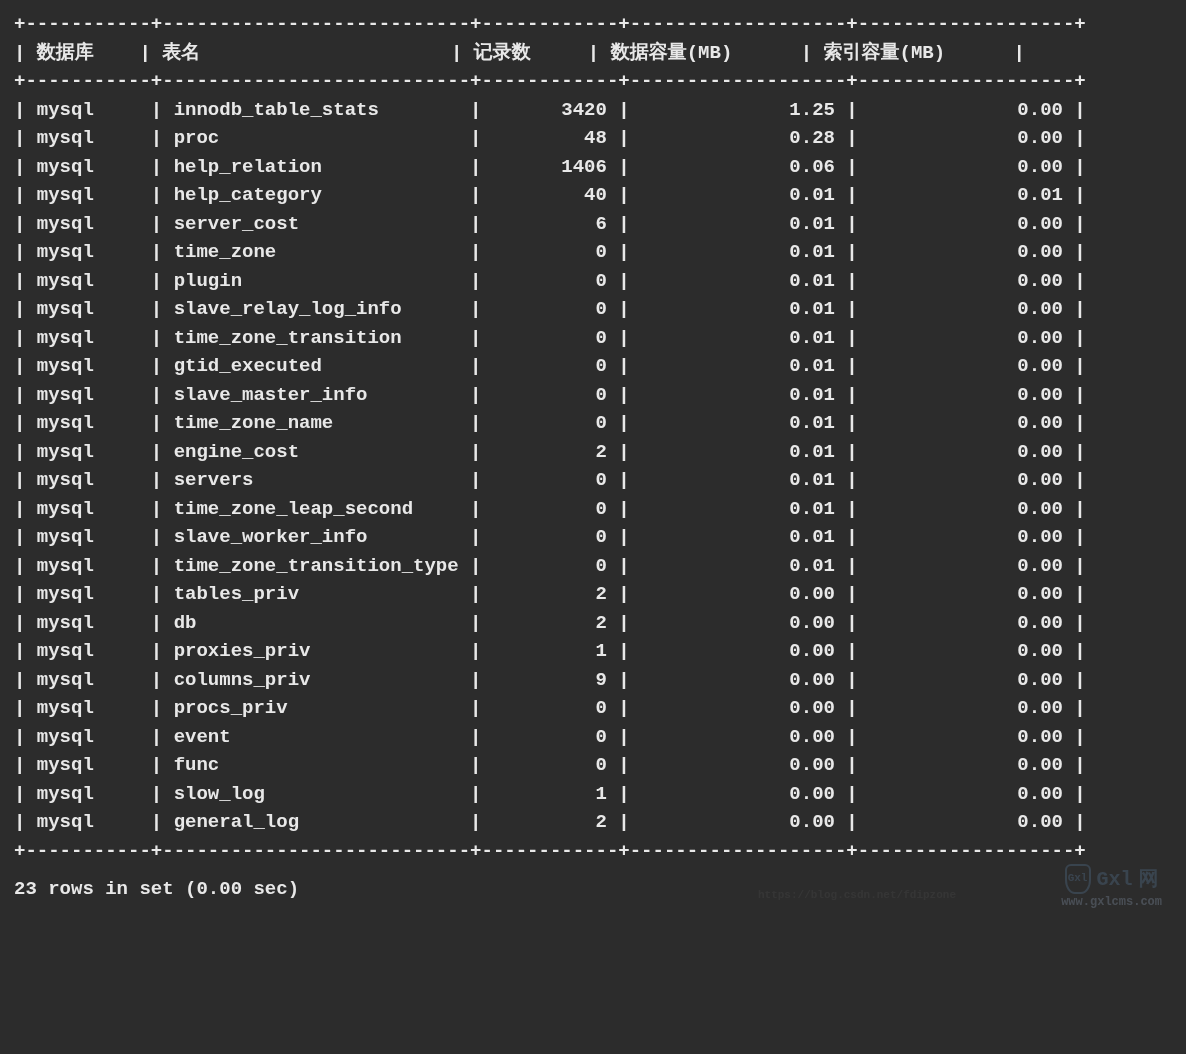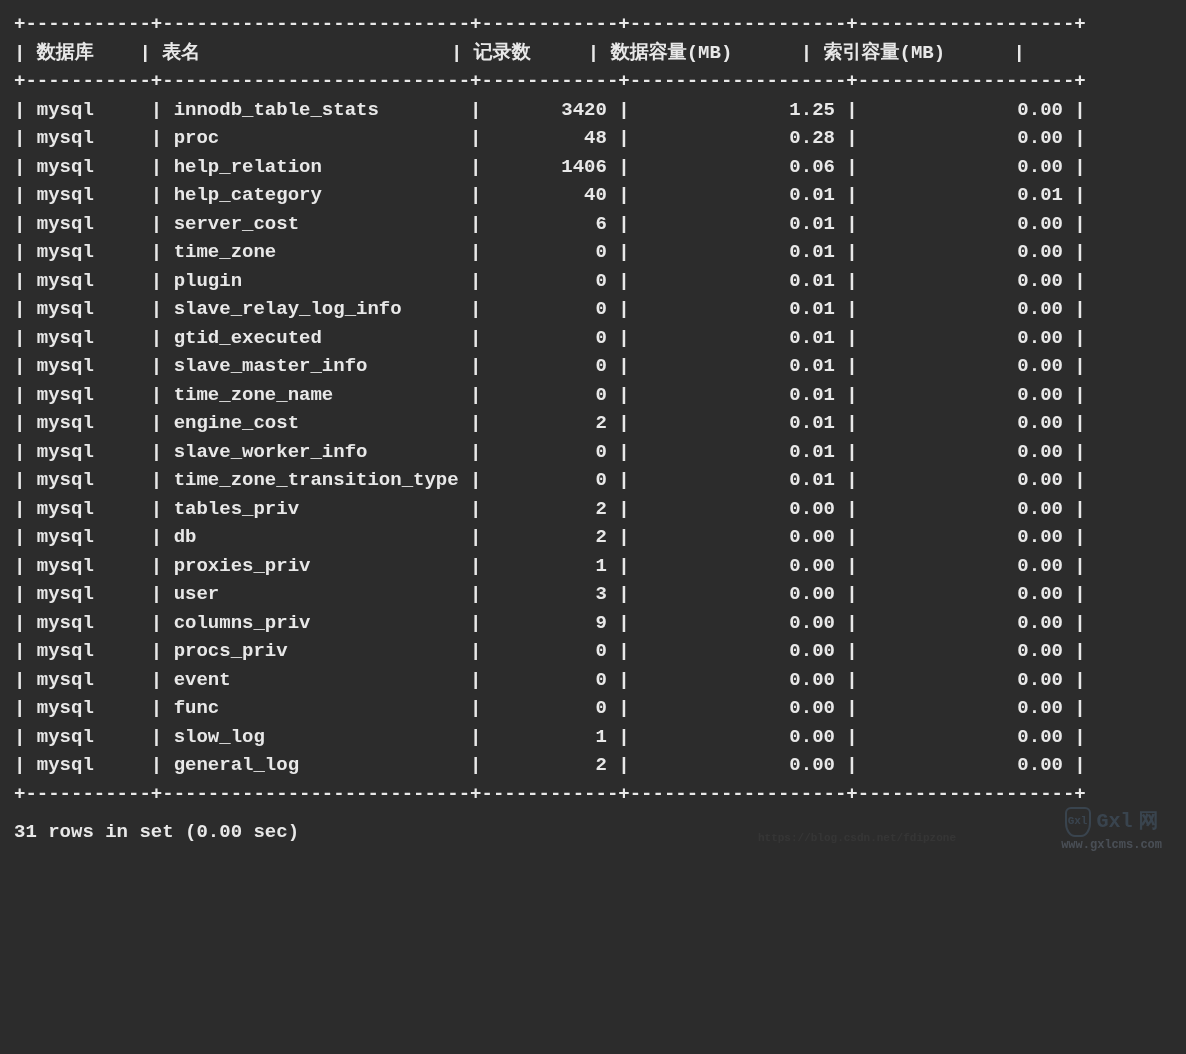--- a/index.html
+++ b/index.html
@@ -41,21 +41,21 @@
     bottom: 0px;
     opacity: 0.22;
     display: flex;
     flex-direction: column;
     align-items: center;
     color: #b0c8e8;
     font-size: 12px;
   }
   .watermark .badge {
     display: flex;
-    align-items: flex-start;
+    align-items: center;
     gap: 6px;
     font-size: 20px;
     font-weight: bold;
     color: #6a98c8;
   }
   .watermark .shield {
     width: 22px;
     height: 26px;
     border: 2px solid #6a98c8;
     border-radius: 6px 6px 10px 10px / 6px 6px 14px 14px;
@@ -83,39 +83,41 @@
   <pre class="divider">+-----------+---------------------------+------------+-------------------+-------------------+</pre>
   <div id="rows-container">
       <pre class="data-row">| mysql     | innodb_table_stats        |       3420 |              1.25 |              0.00 |</pre>
       <pre class="data-row">| mysql     | proc                      |         48 |              0.28 |              0.00 |</pre>
       <pre class="data-row">| mysql     | help_relation             |       1406 |              0.06 |              0.00 |</pre>
       <pre class="data-row">| mysql     | help_category             |         40 |              0.01 |              0.01 |</pre>
       <pre class="data-row">| mysql     | server_cost               |          6 |              0.01 |              0.00 |</pre>
       <pre class="data-row">| mysql     | time_zone                 |          0 |              0.01 |              0.00 |</pre>
       <pre class="data-row">| mysql     | plugin                    |          0 |              0.01 |              0.00 |</pre>
       <pre class="data-row">| mysql     | slave_relay_log_info      |          0 |              0.01 |              0.00 |</pre>
+      <pre class="data-row">| mysql     | time_zone_transition      |          0 |              0.01 |              0.00 |</pre>
       <pre class="data-row">| mysql     | gtid_executed             |          0 |              0.01 |              0.00 |</pre>
       <pre class="data-row">| mysql     | slave_master_info         |          0 |              0.01 |              0.00 |</pre>
       <pre class="data-row">| mysql     | time_zone_name            |          0 |              0.01 |              0.00 |</pre>
       <pre class="data-row">| mysql     | engine_cost               |          2 |              0.01 |              0.00 |</pre>
+      <pre class="data-row">| mysql     | servers                   |          0 |              0.01 |              0.00 |</pre>
+      <pre class="data-row">| mysql     | time_zone_leap_second     |          0 |              0.01 |              0.00 |</pre>
       <pre class="data-row">| mysql     | slave_worker_info         |          0 |              0.01 |              0.00 |</pre>
       <pre class="data-row">| mysql     | time_zone_transition_type |          0 |              0.01 |              0.00 |</pre>
       <pre class="data-row">| mysql     | tables_priv               |          2 |              0.00 |              0.00 |</pre>
       <pre class="data-row">| mysql     | db                        |          2 |              0.00 |              0.00 |</pre>
       <pre class="data-row">| mysql     | proxies_priv              |          1 |              0.00 |              0.00 |</pre>
-      <pre class="data-row">| mysql     | user                      |          3 |              0.00 |              0.00 |</pre>
       <pre class="data-row">| mysql     | columns_priv              |          9 |              0.00 |              0.00 |</pre>
       <pre class="data-row">| mysql     | procs_priv                |          0 |              0.00 |              0.00 |</pre>
       <pre class="data-row">| mysql     | event                     |          0 |              0.00 |              0.00 |</pre>
       <pre class="data-row">| mysql     | func                      |          0 |              0.00 |              0.00 |</pre>
       <pre class="data-row">| mysql     | slow_log                  |          1 |              0.00 |              0.00 |</pre>
       <pre class="data-row">| mysql     | general_log               |          2 |              0.00 |              0.00 |</pre>
     </div>
   <pre class="divider">+-----------+---------------------------+------------+-------------------+-------------------+</pre>
-  <pre class="footer">31 rows in set (0.00 sec)</pre>
+  <pre class="footer">23 rows in set (0.00 sec)</pre>
 
   <div class="wm2">https://blog.csdn.net/fdipzone</div>
   <div class="watermark">
     <div class="badge">
       <div class="shield">
           <span>Gxl</span>
         </div>
       <span>Gxl</span>
       <span>网</span>
     </div>

